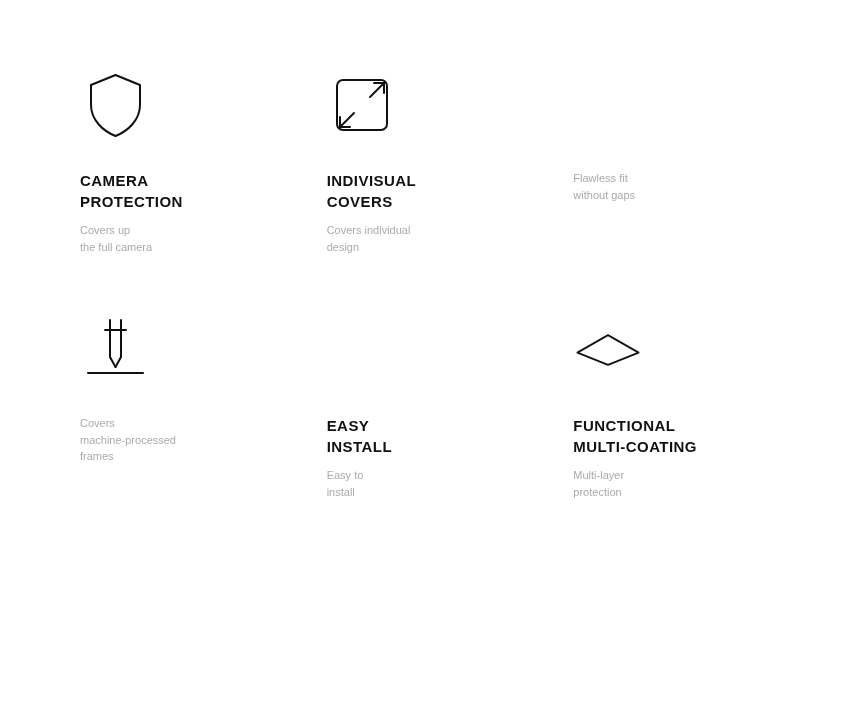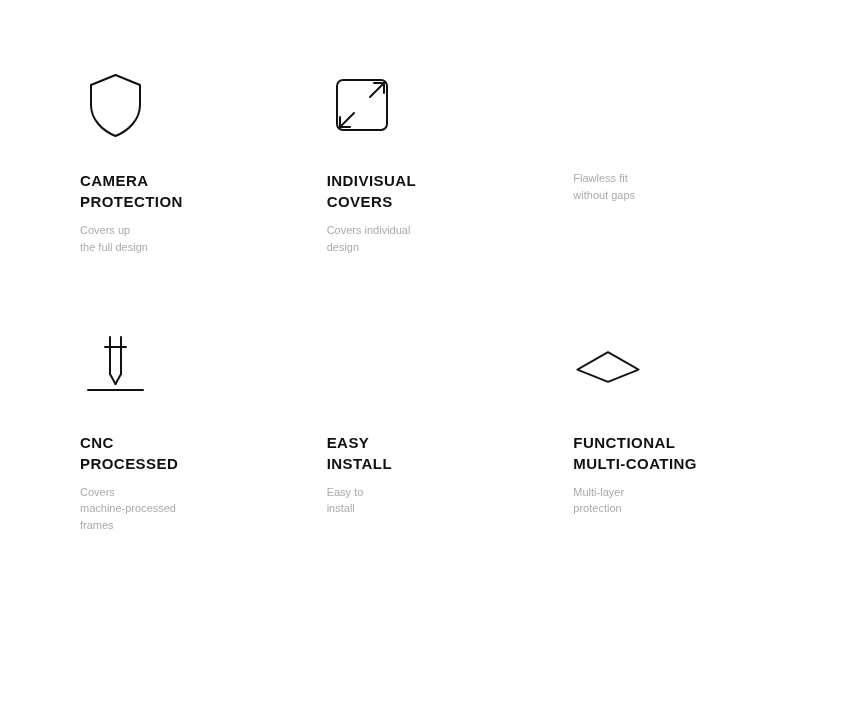--- a/index.html
+++ b/index.html
@@ -74,21 +74,21 @@
       <svg width="55" height="65" viewBox="0 0 55 65">
         <path d="M27.5 2 L52 12 L52 32 C52 47 40 58 27.5 63 C15 58 3 47 3 32 L3 12 Z" stroke-width="2"></path>
       </svg>
     </div>
     <div class="feature-title">
       <span>CAMERA</span><br>
       <span>PROTECTION</span>
     </div>
     <div class="feature-desc">
       <span>Covers up</span><br>
-      <span>the full design</span>
+      <span>the full camera</span>
     </div>
   </div>
 
   <div class="feature-cell">
     <div class="icon-container">
       <svg width="60" height="60" viewBox="0 0 60 60">
         <rect x="5" y="5" width="50" height="50" rx="6" stroke-width="2"></rect>
         <line x1="38" y1="22" x2="52" y2="8" stroke-width="2"></line>
         <polyline points="42,8 52,8 52,18" stroke-width="2"></polyline>
         <line x1="22" y1="38" x2="8" y2="52" stroke-width="2"></line>
@@ -126,24 +126,20 @@
         <line x1="38" y1="15" x2="38" y2="42" stroke-width="2"></line>
 
         <line x1="22" y1="15" x2="43" y2="15" stroke-width="2"></line>
 
         <line x1="27" y1="42" x2="32.5" y2="52" stroke-width="2"></line>
         <line x1="38" y1="42" x2="32.5" y2="52" stroke-width="2"></line>
 
         <line x1="5" y1="58" x2="60" y2="58" stroke-width="2"></line>
       </svg>
     </div>
-    <div class="feature-title">
-      <span>CNC</span><br>
-      <span>PROCESSED</span>
-    </div>
     <div class="feature-desc">
       <span>Covers</span><br>
       <span>machine-processed</span><br>
       <span>frames</span>
     </div>
   </div>
 
   <div class="feature-cell">
     <div class="icon-container">
       

